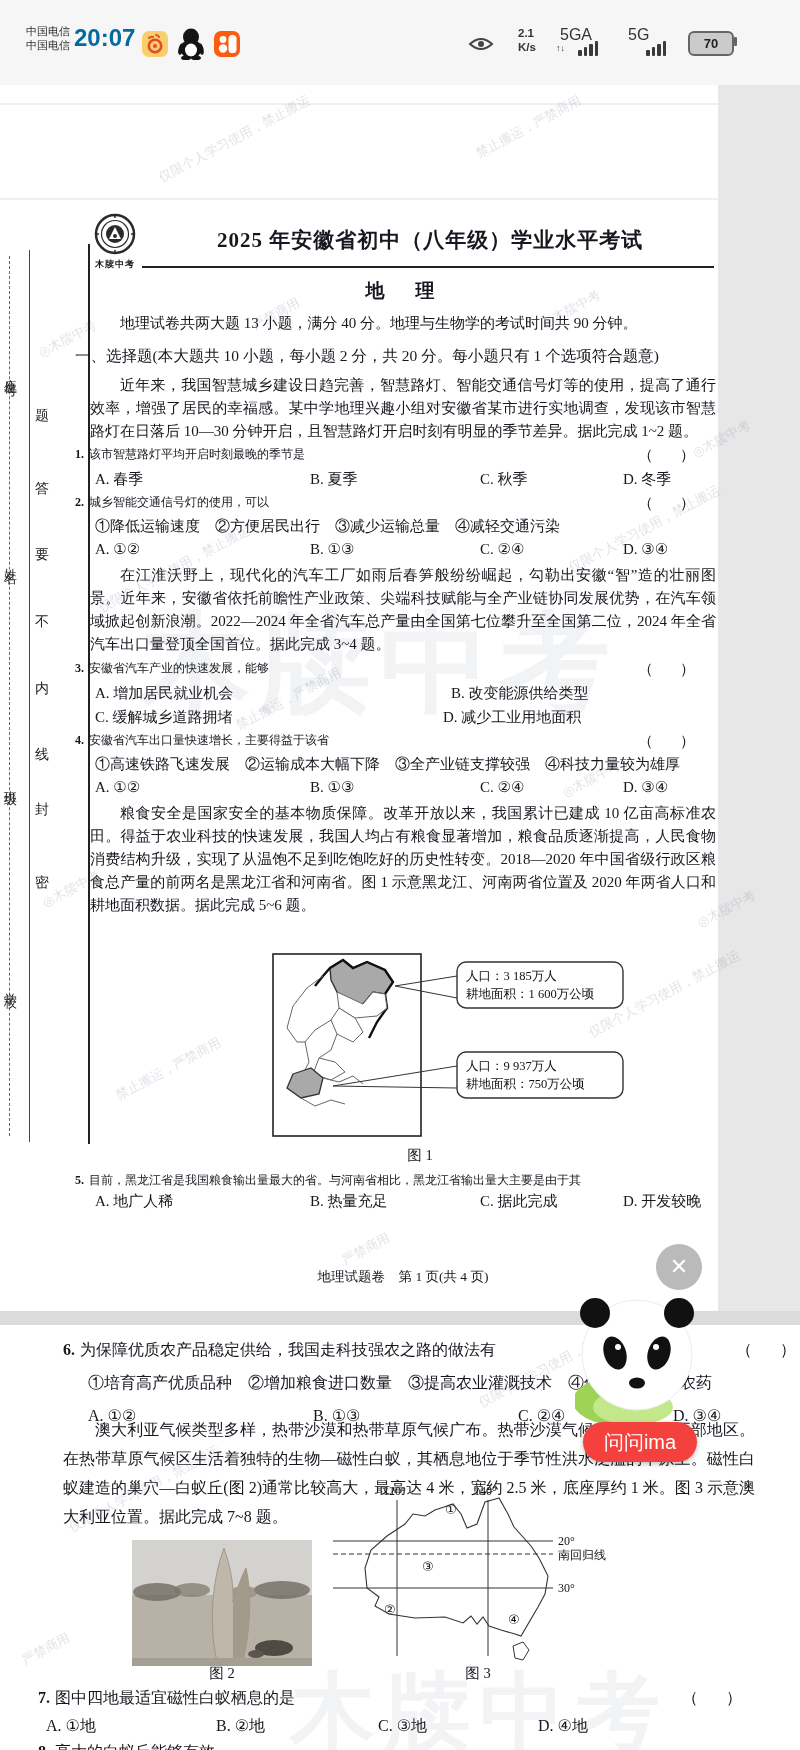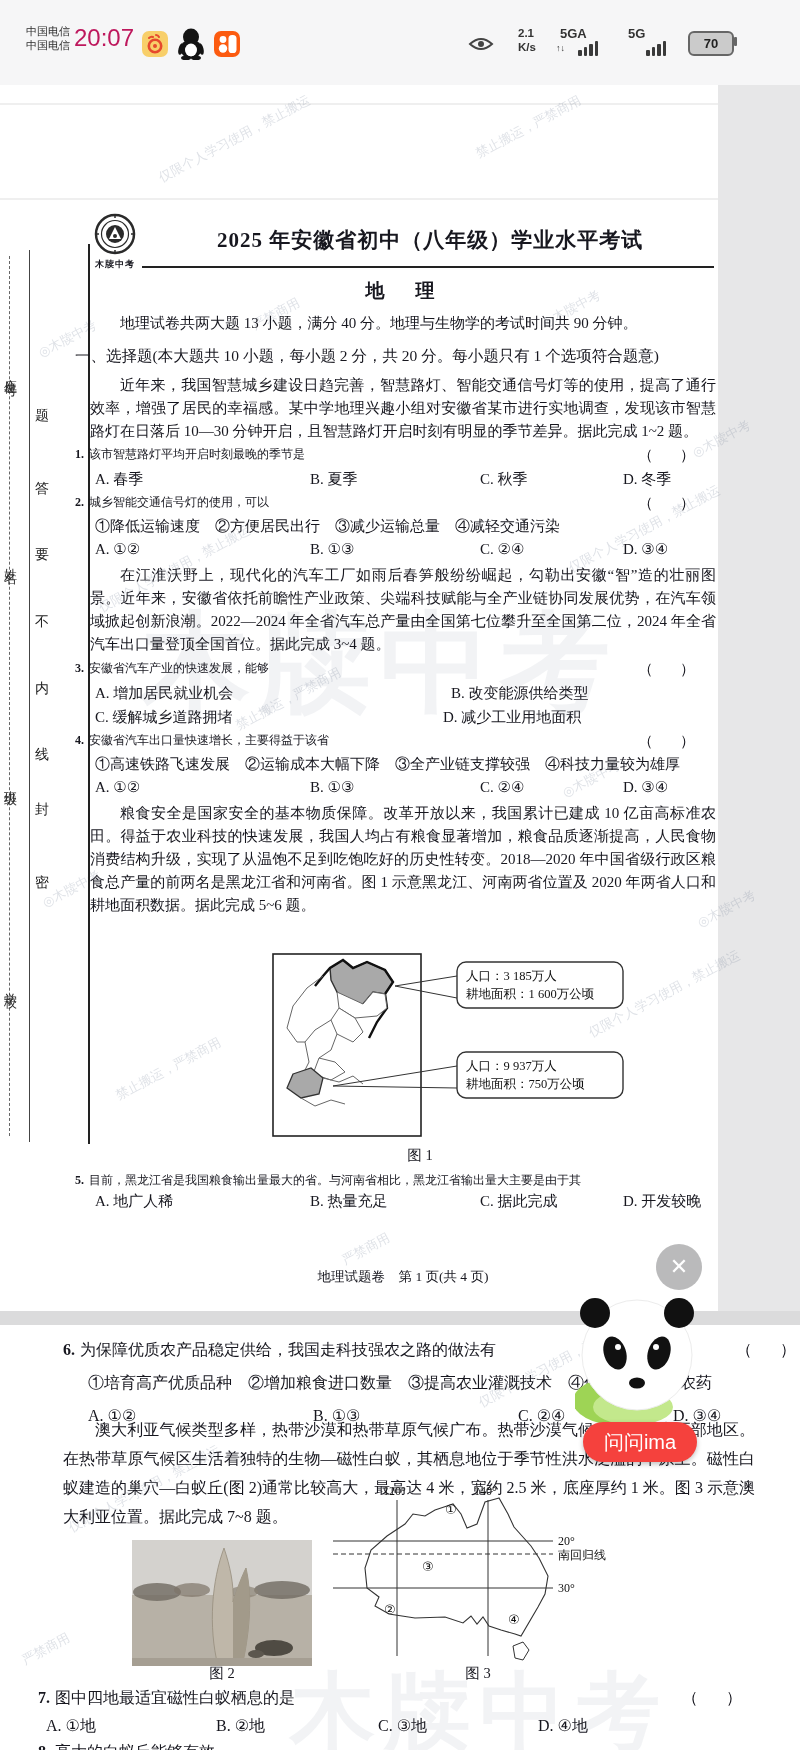--- a/index.html
+++ b/index.html
@@ -24,21 +24,21 @@
   .stem2{font-size:16px}
   .para{position:absolute;font-size:15px;line-height:23px;text-align:justify;text-indent:2em;z-index:2}
   .para2{font-size:16px;line-height:29px}
   .row{position:absolute;height:22px;z-index:2}
   .opt{position:absolute;white-space:nowrap;font-size:15px}
   .opt2{font-size:16px}
   .items{position:absolute;white-space:nowrap;font-size:15px;z-index:2}
   .paren{position:absolute;font-size:15px;z-index:2;letter-spacing:6px}
   .cap{position:absolute;font-size:14.5px;text-align:center;z-index:2}
   .hairline{position:absolute;background:#222}
-  .siglabel{position:absolute;font-size:13px;font-weight:700;color:#333}
+  .siglabel{position:absolute;font-size:16px;font-weight:400;color:#333}
   .bars{position:absolute;display:flex;align-items:flex-end;gap:2px}
   .bars i{display:block;width:3.5px;background:#3a3a3a;border-radius:1px}
   .closebtn{position:absolute;left:656px;top:1244px;width:46px;height:46px;border-radius:50%;
             background:rgba(130,130,132,.55);color:#fff;font-size:22px;line-height:46px;
             text-align:center;font-family:"Liberation Sans","DejaVu Sans",sans-serif;z-index:10;cursor:pointer}
   .pill{position:absolute;left:583px;top:1422px;width:114px;height:40px;border-radius:21px;
         background:#f5413d;color:#fff;font-size:20px;line-height:40px;text-align:center;
         font-family:"Liberation Sans","DejaVu Sans",sans-serif;box-shadow:0 2px 5px rgba(0,0,0,.25);z-index:10;cursor:pointer}
 </style>
 </head>
@@ -49,21 +49,21 @@
 <div class="abs gap"></div>
 <div class="abs page2"></div>
 <div class="abs seam" style="left:0;top:103px;width:718px"></div>
 <div class="abs seam" style="left:0;top:198px;width:718px"></div>
 
 <div class="abs statusbar">
   <div class="abs" style="left:26px;top:24px;font-size:11px;line-height:14px">
     <div>中国电信</div>
     <div>中国电信</div>
   </div>
-  <div class="abs" style="left:74px;top:24px;font-size:24px;font-weight:400;color:#be185d">20:07</div>
+  <div class="abs" style="left:74px;top:24px;font-size:24px;font-weight:700;color:#0369a1">20:07</div>
 
   <span class="abs" style="left:141px;top:30px">
     <svg width="28" height="28">
         <rect x="1" y="1" width="26" height="26" rx="7" fill="#f8cf6a"></rect>
       <circle cx="14" cy="16" r="6.2" fill="none" stroke="#e6492d" stroke-width="2.6"></circle>
       <circle cx="14" cy="16" r="2" fill="#e6492d"></circle>
       <path d="M8,8 Q10,6 12,7 M15,5 Q17,5 18,7" stroke="#e6492d" stroke-width="2" fill="none" stroke-linecap="round"></path>
     </svg></span>
 
   <span class="abs" style="left:176px;top:27px">

